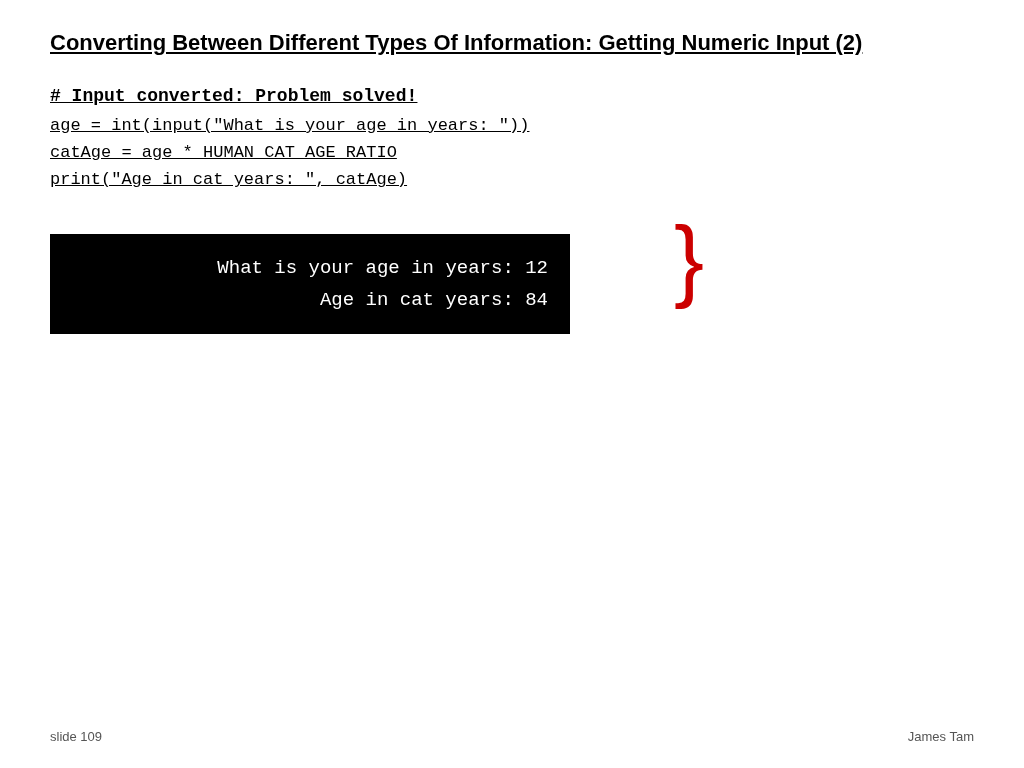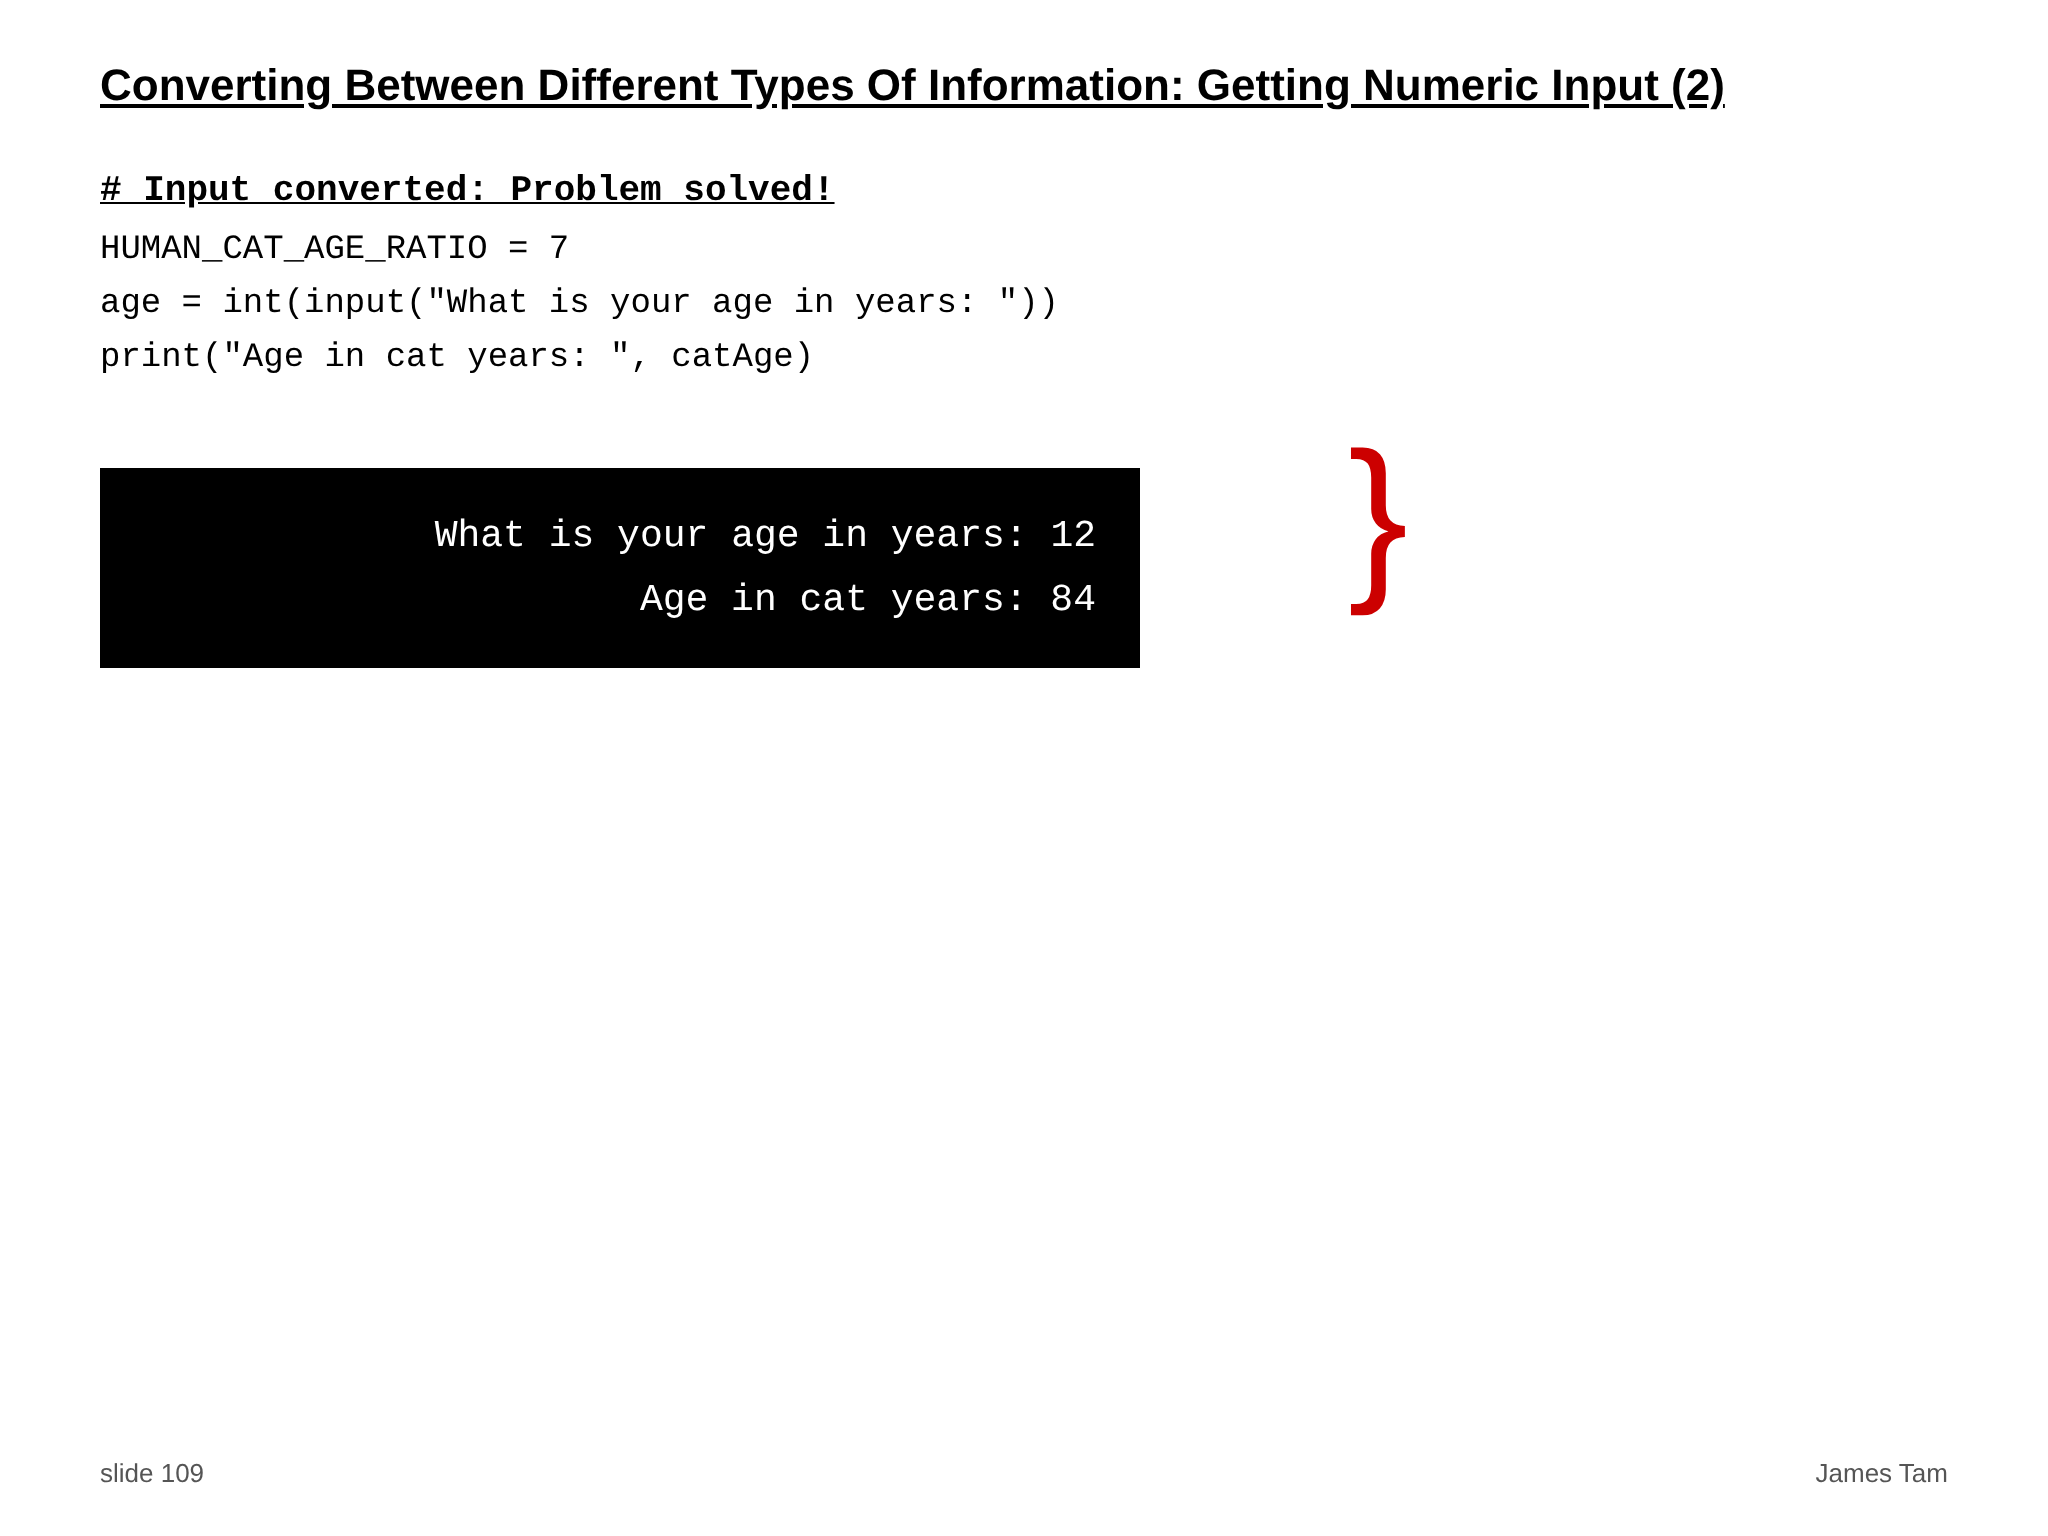--- a/index.html
+++ b/index.html
@@ -23,20 +23,21 @@
     .title {
       font-size: 22px;
       font-weight: bold;
       text-decoration: underline;
       margin-bottom: 30px;
       color: #000;
     }
 
     .code-section {
       margin-bottom: 20px;
+      text-decoration: underline;
     }
 
     .comment-line {
       font-family: 'Courier New', Courier, monospace;
       font-size: 18px;
       font-weight: bold;
       text-decoration: underline;
       color: #000;
       margin-bottom: 6px;
     }
@@ -116,22 +117,22 @@
 </head>
 <body>
 
 <div class="slide-container">
 
   <div class="title">Converting Between Different Types Of Information: Getting Numeric Input  (2)</div>
 
   <div class="code-section">
     <div class="comment-line"># Input converted: Problem solved!</div>
     <div class="code-block">
-      <div>HUMAN_CAT_AGE_RATIO = 7</div>
       <div>age = int(input("What is your age in years: "))</div>
+      <div>catAge = age * HUMAN_CAT_AGE_RATIO</div>
       <div>print("Age in cat years: ", catAge)</div>
     </div>
   </div>
 
   <div class="content-area">
     <div class="left-side">
       <div class="terminal-output">
         <div>What is your age in years: 12</div>
         <div>Age in cat years:  84</div>
       </div>

